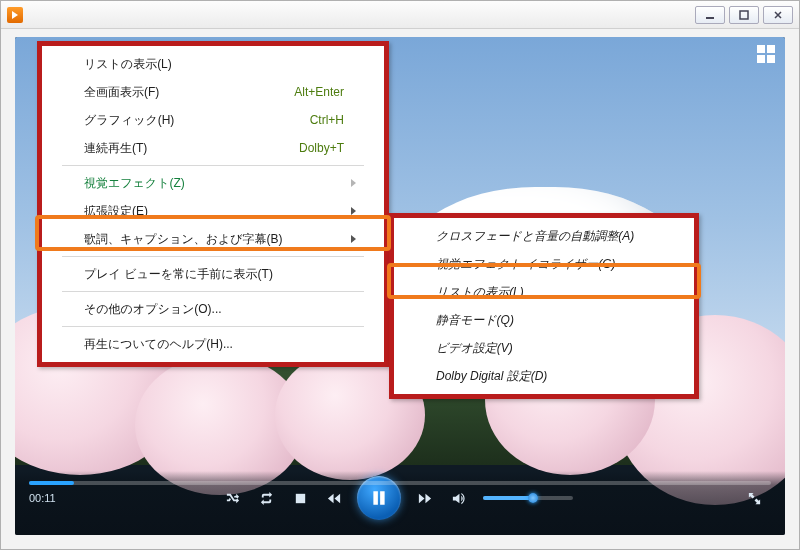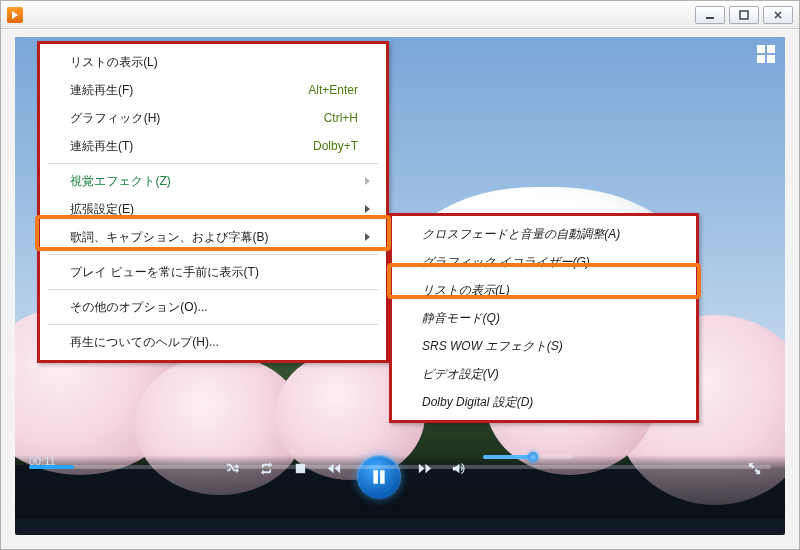--- a/index.html
+++ b/index.html
@@ -19,34 +19,34 @@
 .bl1 { width: 210px; height: 170px; left: -40px; bottom: 60px; }
 .bl2 { width: 170px; height: 140px; left: 120px; bottom: 40px; }
 .bl3 { width: 150px; height: 130px; left: 260px; bottom: 55px; }
 .bl4 { width: 200px; height: 190px; right: -30px; bottom: 30px; }
 .bl5 { width: 170px; height: 150px; right: 130px; bottom: 60px; }
 .mtn { position: absolute; right: 90px; top: 150px; width: 300px; height: 120px; background: #fff; border-radius: 140px 140px 10px 10px / 90px 90px 10px 10px; box-shadow: inset -30px -30px 40px #cfd8e2; }
 
 .squares { position: absolute; top: 8px; right: 10px; width: 18px; height: 18px; display: grid; grid-template: 1fr 1fr / 1fr 1fr; gap: 2px; }
 .squares span { background: #fff; }
 
-.controls { position: absolute; left: 0; right: 0; bottom: 16px; height: 64px; background: linear-gradient(rgba(0,0,0,0) 0%, rgba(8,15,22,.55) 22%, rgba(8,15,22,.8) 100%); display: flex; align-items: flex-start; padding: 0 14px 10px; color: #e6eef5; }
+.controls { position: absolute; left: 0; right: 0; bottom: 0; height: 64px; background: linear-gradient(rgba(0,0,0,0) 0%, rgba(8,15,22,.55) 22%, rgba(8,15,22,.8) 100%); display: flex; align-items: center; padding: 0 14px 10px; color: #e6eef5; }
 .seek { position: absolute; left: 14px; right: 14px; top: 10px; height: 4px; background: rgba(255,255,255,.25); border-radius: 2px; }
 .seek-fill { height: 100%; width: 6%; background: #2aa3ff; border-radius: 2px; }
 .time { font-size: 11px; color: #cfe0ee; margin-right: auto; }
 .ctl { width: 26px; height: 26px; margin: 0 4px; display: flex; align-items: center; justify-content: center; color: #dbe8f3; border-radius: 13px; }
 .ctl svg { width: 15px; height: 15px; fill: currentColor; }
 .play-big { width: 44px; height: 44px; border-radius: 22px; background: radial-gradient(circle at 40% 30%, #3fa8ff, #0b5fb4 70%); box-shadow: 0 0 8px rgba(63,168,255,.6), inset 0 1px 2px rgba(255,255,255,.5); margin: 0 6px; }
 .play-big svg { width: 18px; height: 18px; fill: #fff; }
 .vol-track { width: 90px; height: 4px; background: rgba(255,255,255,.25); border-radius: 2px; position: relative; margin: 0 8px; }
 .vol-fill { position: absolute; left: 0; top: 0; bottom: 0; width: 55%; background: #54b4ff; border-radius: 2px; }
 .vol-thumb { position: absolute; left: 55%; top: 50%; width: 10px; height: 10px; background: radial-gradient(#7fc6ff,#1a7fd8); border-radius: 50%; transform: translate(-50%,-50%); box-shadow: 0 0 4px #2aa3ff; }
 .fs { margin-left: auto; }
 
-.menu { position: absolute; background: #fff; border: 3px solid #b91c1c; box-shadow: 2px 2px 4px rgba(0,0,0,.25); padding: 4px 6px; }
+.menu { position: absolute; background: #fff; border: 5px solid #b91c1c; box-shadow: 2px 2px 4px rgba(0,0,0,.25); padding: 4px 18px; }
 .menu1 { left: 36px; top: 40px; width: 352px; }
 .menu2 { left: 388px; top: 212px; width: 310px; font-style: italic; }
 .mi { height: 28px; display: flex; align-items: center; padding: 0 22px 0 24px; color: #202020; position: relative; white-space: nowrap; }
 .mi.disabled { color: #15803d; }
 .mi .shortcut { margin-left: auto; color: #4d7c0f; }
 .mi.sub::after { content: ""; position: absolute; right: 10px; top: 50%; transform: translateY(-50%); border-left: 5px solid #555; border-top: 4px solid transparent; border-bottom: 4px solid transparent; }
 .mi.disabled.sub::after { border-left-color: #b5b5b5; }
 .sep { height: 1px; background: #d8d8d8; margin: 3px 2px; }
 .highlight { position: absolute; border: 4px solid #f07a1c; border-radius: 4px; pointer-events: none; }
 .hl1 { left: 34px; top: 214px; width: 356px; height: 36px; }
@@ -144,21 +144,21 @@
           </svg>
         </div>
     </div>
   </div>
 
   <div class="menu menu1" id="menu1">
       <div class="mi">
         <span>リストの表示(L)</span>
       </div>
       <div class="mi">
-        <span>連続再生(F)</span>
+        <span>全画面表示(F)</span>
         <span class="shortcut">Alt+Enter</span>
       </div>
       <div class="mi">
         <span>グラフィック(H)</span>
         <span class="shortcut">Ctrl+H</span>
       </div>
       <div class="mi">
         <span>連続再生(T)</span>
         <span class="shortcut">Dolby+T</span>
       </div>
@@ -183,30 +183,27 @@
       <div class="sep"></div>
       <div class="mi">
         <span>再生についてのヘルプ(H)...</span>
       </div>
     </div>
   <div class="menu menu2" id="menu2">
       <div class="mi">
         <span>クロスフェードと音量の自動調整(A)</span>
       </div>
       <div class="mi">
-        <span>グラフィック イコライザー(G)</span>
+        <span>視覚エフェクト イコライザー(G)</span>
       </div>
       <div class="mi">
         <span>リストの表示(L)</span>
       </div>
       <div class="mi">
         <span>静音モード(Q)</span>
-      </div>
-      <div class="mi">
-        <span>SRS WOW エフェクト(S)</span>
       </div>
       <div class="mi">
         <span>ビデオ設定(V)</span>
       </div>
       <div class="mi">
         <span>Dolby Digital 設定(D)</span>
       </div>
     </div>
 
   <div class="highlight hl1"></div>

